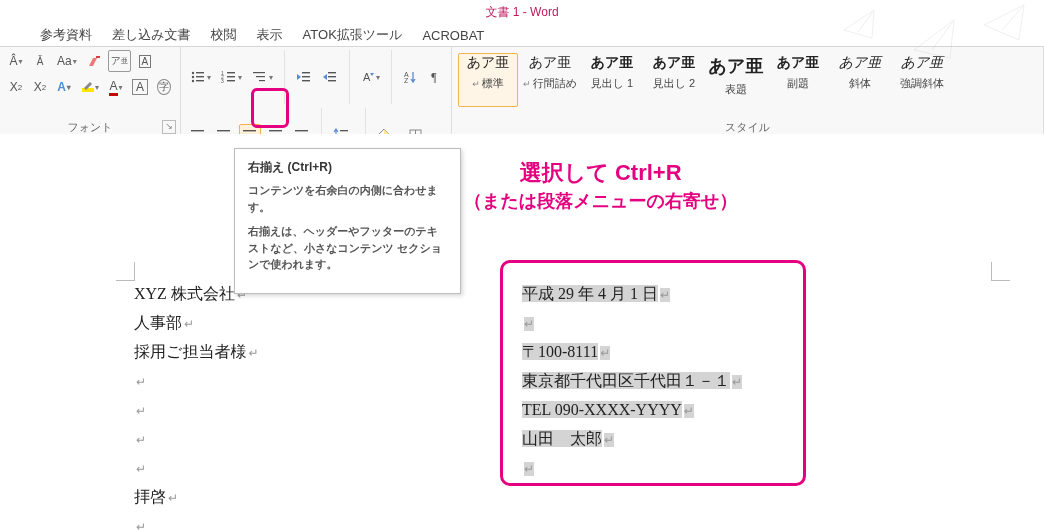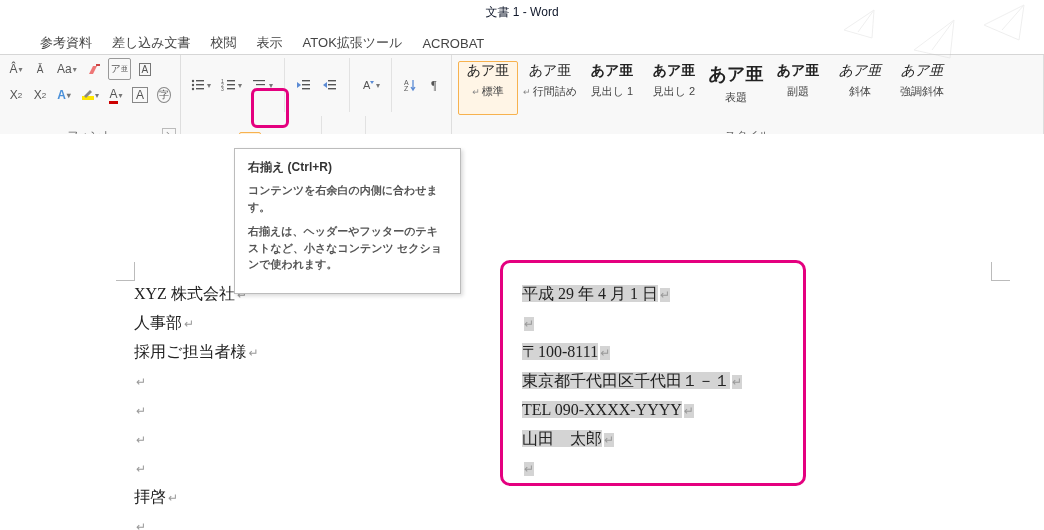--- a/index.html
+++ b/index.html
@@ -1,18 +1,18 @@
 <!DOCTYPE html>
 <html><head>
 <meta charset="utf-8">
 <style>
   html,body{margin:0;padding:0;font-family:"Yu Gothic UI","Meiryo",sans-serif;font-size:12px;color:#333;background:#fff;}
   .app{width:1044px;height:530px;position:relative;overflow:hidden;background:#fff;}
-  .titlebar{height:24px;line-height:24px;text-align:center;font-size:12px;color:#0f172a;background:#fff;}
-  .tabs{height:22px;display:flex;align-items:center;gap:20px;padding:0 40px;color:#444;font-size:13px;margin-top:8px;}
+  .titlebar{height:24px;line-height:24px;text-align:center;font-size:12px;color:#be185d;background:#fff;}
+  .tabs{height:22px;display:flex;align-items:center;gap:20px;padding:0 40px;color:#444;font-size:13px;}
   .tabs span{cursor:default;}
   .ribbon{height:88px;border-top:1px solid #d6d6d6;border-bottom:1px solid #d6d6d6;background:#f8f8f8;display:flex;}
   .ribbon .ribbonbody{flex:1;display:flex;}
   .group{border-right:1px solid #dedede;display:flex;flex-direction:column;}
   .group .controls{flex:1;display:flex;flex-direction:column;padding:3px 6px 0 6px;gap:4px;}
   .group .label{height:16px;line-height:16px;text-align:center;font-size:11px;color:#666;position:relative;}
   .group .label .launcher{position:absolute;right:4px;top:1px;width:12px;height:12px;border:1px solid #bbb;font-size:9px;line-height:10px;text-align:center;color:#888;}
   .row{display:flex;align-items:center;gap:4px;}
   .ctl{min-width:20px;height:22px;border:1px solid transparent;border-radius:2px;display:inline-flex;align-items:center;justify-content:center;font-size:12px;color:#555;padding:0 2px;box-sizing:border-box;}
   .ctl.sel{border:1px solid #f7b24f;background:#fff0d9;}
@@ -300,20 +300,24 @@
 </div>
 
 <div class="pinkbox small"></div>
 
 <div class="tooltip">
   <div class="tt-title">右揃え (Ctrl+R)</div>
   <p>コンテンツを右余白の内側に合わせます。</p>
   <p>右揃えは、ヘッダーやフッターのテキストなど、小さなコンテンツ セクションで使われます。</p>
 </div>
 
+<div class="annot">
+  <div>選択して Ctrl+R</div>
+  <div class="sub">（または段落メニューの右寄せ）</div>
+</div>
 
 <div class="pinkbox big"></div>
 
 <div class="pagearea">
   <div class="paper">
     <div class="corner tl"></div>
     <div class="corner tr"></div>
     <div class="doc">
       <div id="docleft">
             <div class="line">XYZ 株式会社<span class="pmark">↵</span></div>

